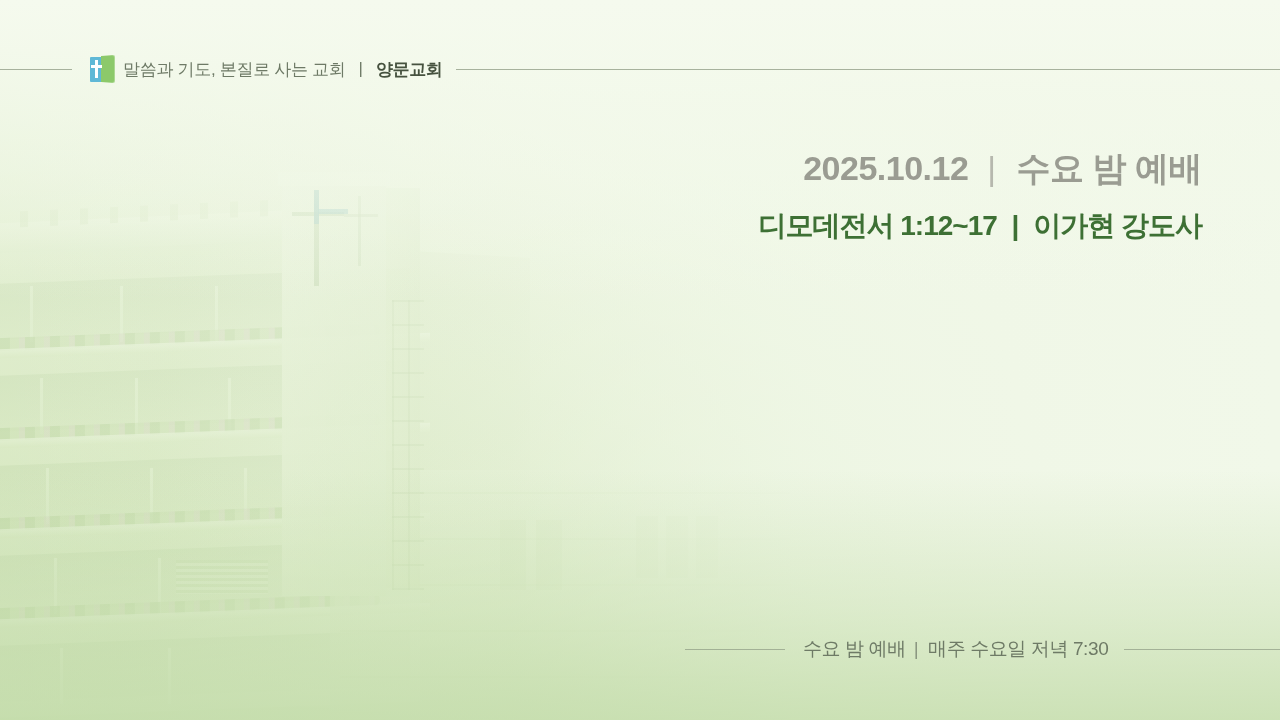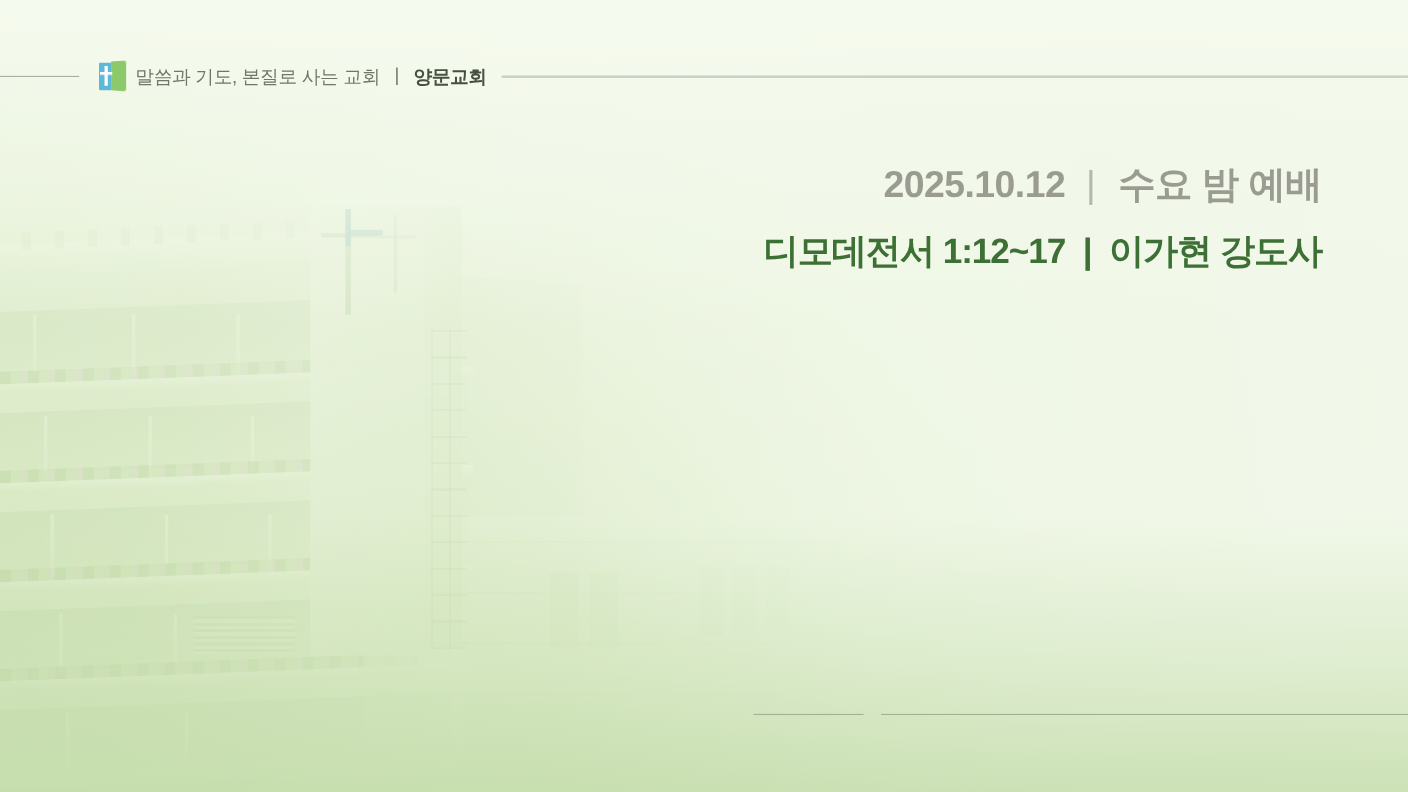--- a/index.html
+++ b/index.html
@@ -268,21 +268,21 @@
 
   .title{
     margin-top:20px;
     font-size:95px; font-weight:700; color:#3a7230;
     letter-spacing:-2px; line-height:1.12;
     white-space:nowrap;
   }
 
   .scripture{
     margin-top:22px;
-    font-size:32px; font-weight:700; color:#3d7034;
+    font-size:28px; font-weight:700; color:#3d7034;
     letter-spacing:-1px; line-height:1.2;
     white-space:nowrap;
   }
   .scripture .bar{ margin:0 8px; color:#3d7034; }
 
   
   .footer{
     position:absolute; left:0; bottom:58px; width:1280px; height:26px;
     display:flex; align-items:center;
   }
@@ -395,16 +395,21 @@
 
     <div class="scripture">
       <span>디모데전서 1:12~17</span>
       <span class="bar">|</span>
       <span>이가현 강도사</span>
     </div>
   </div>
 
   <div class="footer">
     <div class="frule frule-left"></div>
+    <div class="footer-text">
+      <span>수요 밤 예배</span>
+      <span class="bar">|</span>
+      <span>매주 수요일 저녁 7:30</span>
+    </div>
     <div class="frule frule-right"></div>
   </div>
 
 </div>
 
 </body></html>

